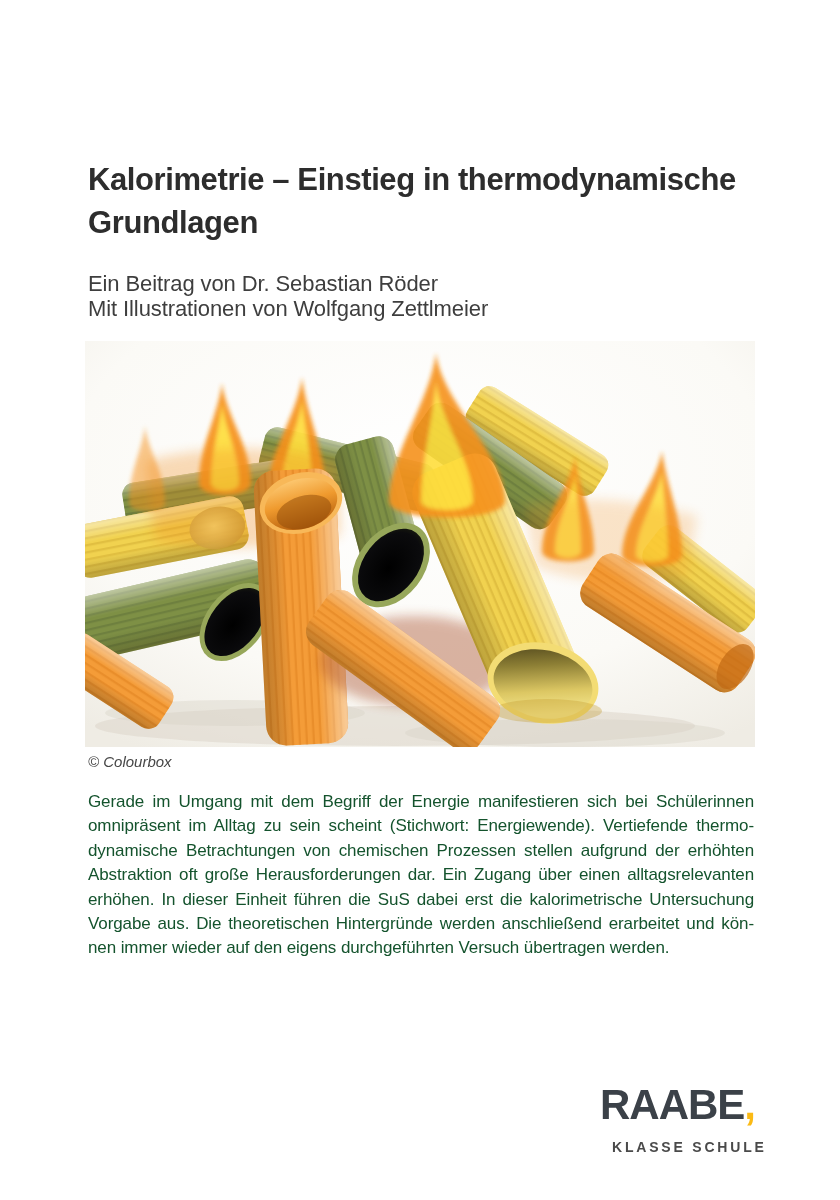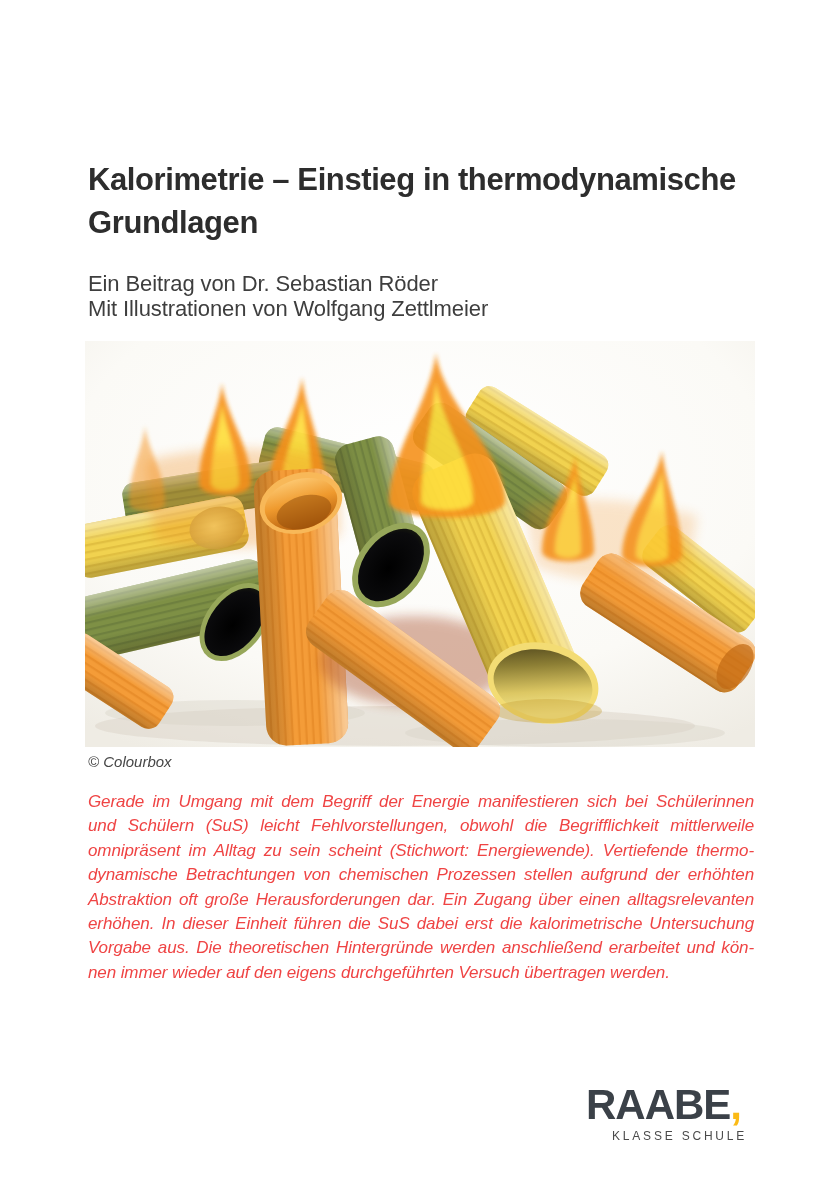--- a/index.html
+++ b/index.html
@@ -17,32 +17,33 @@
     font-size:22px;line-height:24.5px;color:#3e3e3e;letter-spacing:-0.1px;
   }
   .photo{
     position:absolute;left:85px;top:341px;width:670px;height:406px;margin:0;padding:0;
   }
   .credit{
     position:absolute;left:88px;top:753px;font-size:15px;font-style:italic;color:#474747;
   }
   .paragraph{
     position:absolute;left:88px;top:790px;width:666px;
-    font-size:17px;line-height:24.4px;color:#ef4444;letter-spacing:-0.1px;font-style:italic;
+    font-size:17px;line-height:24.4px;color:#14532d;letter-spacing:-0.1px;
   }
   .pline{text-align:justify;text-align-last:justify;}
   .pline.last{text-align-last:left;}
   .logo{position:absolute;left:586px;top:1084px;width:170px;}
   .logo-word{
     font-size:42px;font-weight:700;color:#3b4148;letter-spacing:-1px;line-height:1;
     white-space:nowrap;
+    text-align:right;
   }
   .logo-comma{color:#FBBA15;letter-spacing:0;}
   .logo-tagline{
-    margin-top:3px;margin-left:26px;font-size:12px;font-weight:400;letter-spacing:2.8px;
+    margin-top:13px;margin-left:26px;font-size:14px;font-weight:700;letter-spacing:2.8px;
     color:#4a4a4a;white-space:nowrap;
   }
 </style>
 </head>
 <body>
 
 <div class="page">
 
   <h1 class="title">
     <span class="title-line">Kalorimetrie – Einstieg in thermodynamische</span>
@@ -224,21 +225,20 @@
         <rect x="-60" y="-24" width="120" height="48" rx="13" fill="url(#rO)"></rect>
         <rect x="-60" y="-24" width="120" height="48" rx="13" fill="url(#shade)"></rect>
       </g>
     </svg>
   </figure>
 
   <div class="credit">© Colourbox</div>
 
   <div class="paragraph">
     <div class="pline">Gerade im Umgang mit dem Begriff der Energie manifestieren sich bei Schülerinnen</div>
-    <div class="pline">und Schülern (SuS) leicht Fehlvorstellungen, obwohl die Begrifflichkeit mittlerweile</div>
     <div class="pline">omnipräsent im Alltag zu sein scheint (Stichwort: Energiewende). Vertiefende thermo-</div>
     <div class="pline">dynamische Betrachtungen von chemischen Prozessen stellen aufgrund der erhöhten</div>
     <div class="pline">Abstraktion oft große Herausforderungen dar. Ein Zugang über einen alltagsrelevanten</div>
     <div class="pline">erhöhen. In dieser Einheit führen die SuS dabei erst die kalorimetrische Untersuchung</div>
     <div class="pline">Vorgabe aus. Die theoretischen Hintergründe werden anschließend erarbeitet und kön-</div>
     <div class="pline last">nen immer wieder auf den eigens durchgeführten Versuch übertragen werden.</div>
   </div>
 
   <div class="logo">
     <div class="logo-word"><span>RAABE</span><span class="logo-comma">,</span></div>

